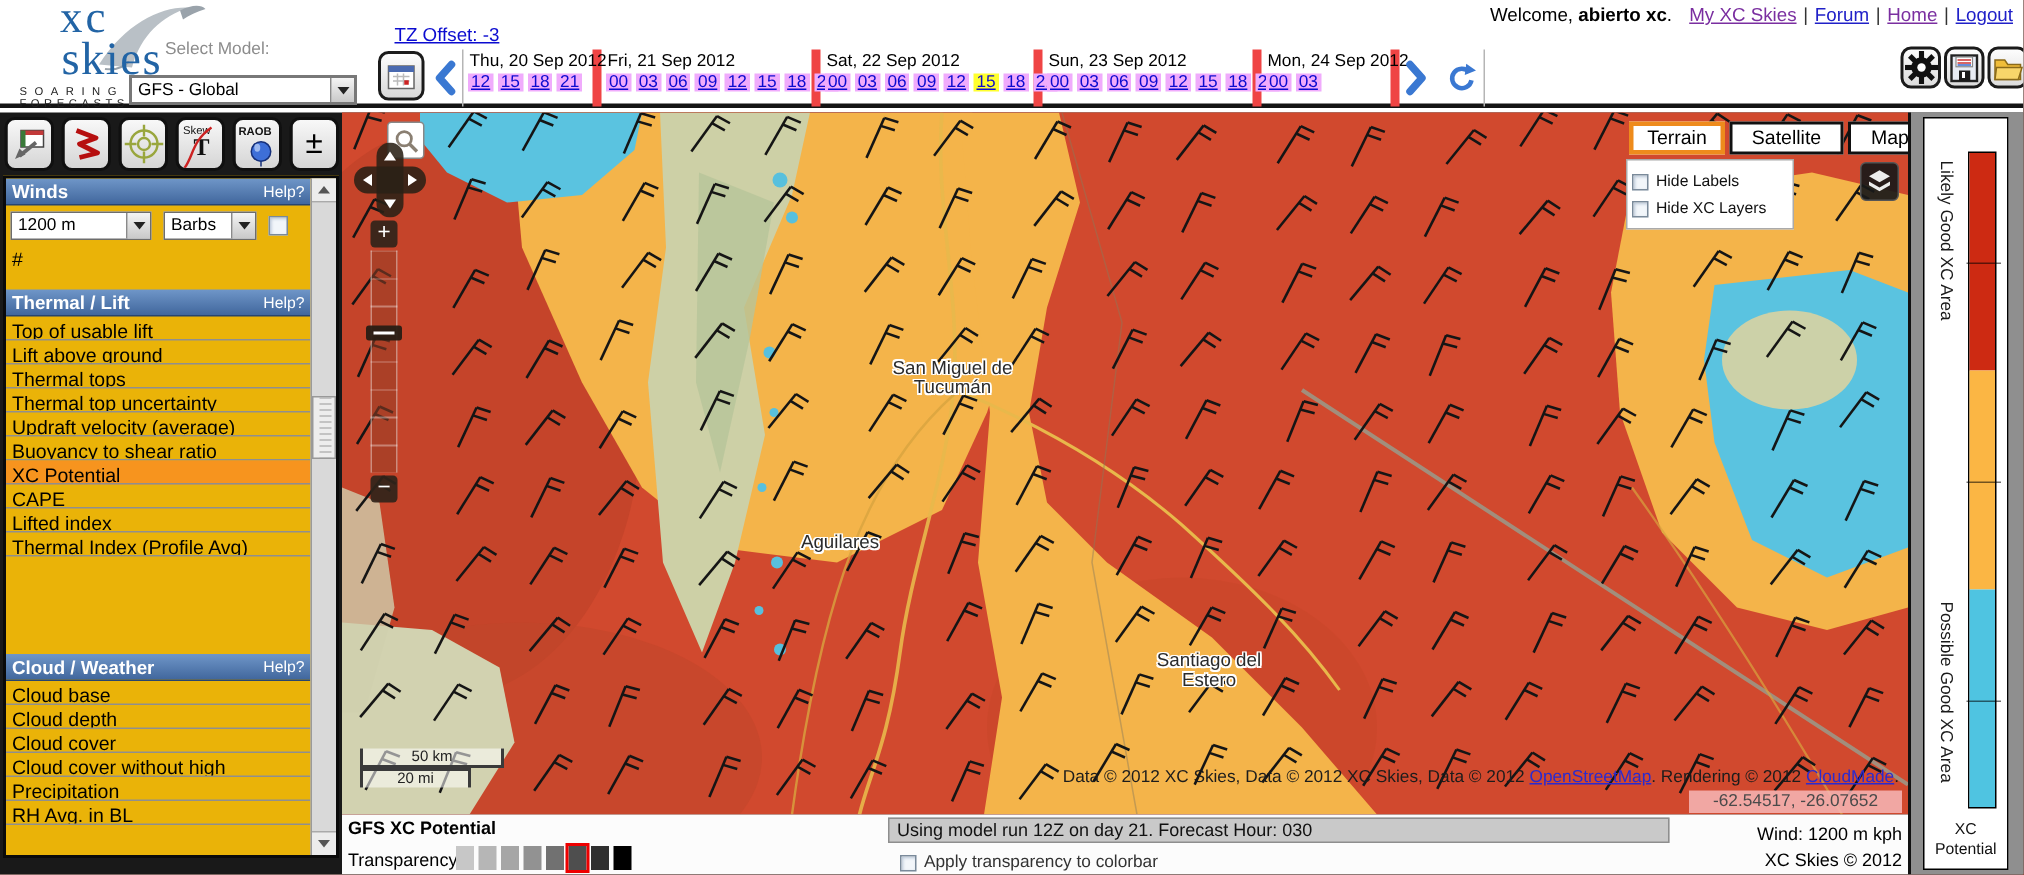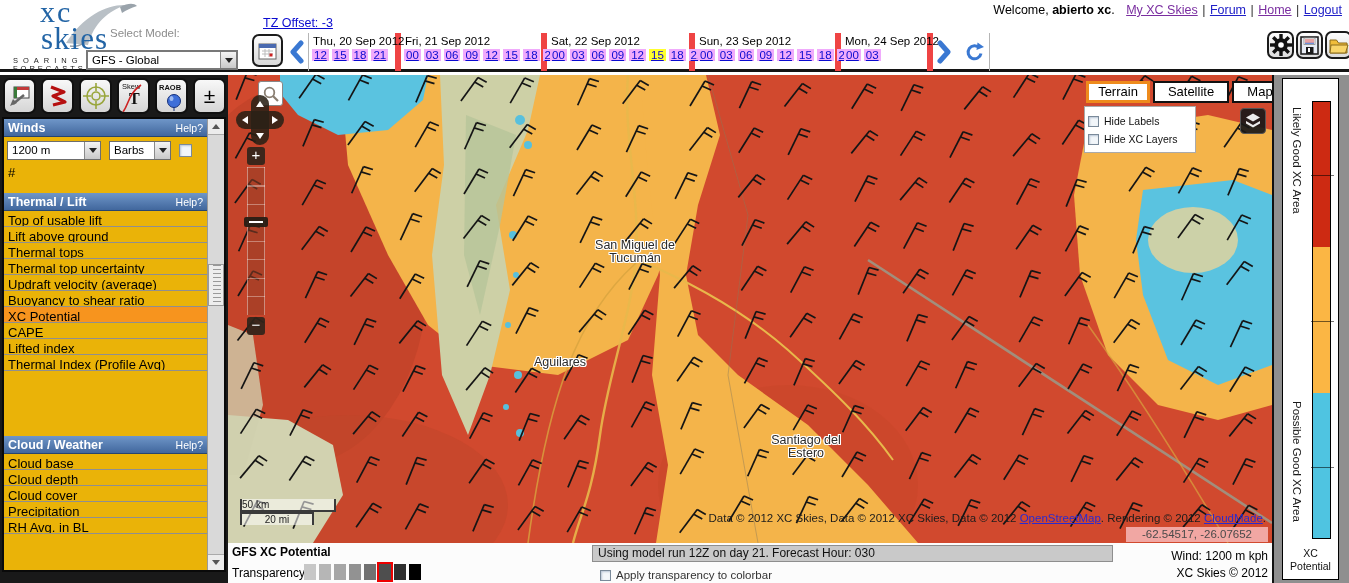--- a/index.html
+++ b/index.html
@@ -122,21 +122,21 @@
               border:1px solid #555;border-radius:4px;display:flex;align-items:center;justify-content:center;}
   .map-type{position:absolute;top:6px;height:22px;background:#fff;border:2px solid #111;
             font-size:13px;text-align:center;line-height:17px;cursor:pointer;}
   .map-type.selected{border:3px solid #ee8b1c;line-height:15px;}
   .overlay-panel{position:absolute;left:856px;top:31px;width:112px;background:#fff;
                  border:1px solid #aaa;padding:5px 3px 4px;}
   .ov-row{display:flex;align-items:center;gap:5px;height:18px;}
   .ov-label{font-size:10.5px;color:#111;}
   .scale{position:absolute;left:12px;top:424px;}
   .scale-km{width:96px;height:13px;background:rgba(255,255,255,.55);border:2px solid #3a3a3a;border-top:none;
-            font-size:10px;text-align:left;line-height:11px;color:#222;}
+            font-size:10px;text-align:center;line-height:11px;color:#222;}
   .scale-mi{width:74px;height:13px;background:rgba(255,255,255,.55);border:2px solid #3a3a3a;border-bottom:none;
             font-size:10px;text-align:center;line-height:12px;color:#222;}
   .attribution{position:absolute;right:6px;top:437px;font-size:11.5px;color:#1c1c1c;white-space:nowrap;}
   .attribution a{color:#2a2ad0;text-decoration:underline;}
   .coords{position:absolute;right:4px;top:452px;width:142px;height:15px;background:rgba(247,183,183,.85);
           font-size:11.5px;color:#4a4a4a;text-align:center;line-height:15px;}
 
   
   .footer{position:absolute;left:228px;top:543px;width:1044px;height:40px;background:#fcfcfc;}
   .f-title{position:absolute;left:4px;top:2px;font-size:12px;font-weight:bold;}
@@ -401,20 +401,21 @@
         </div>
 
       <div class="sec-header cloud-hdr">
         <span class="sec-title">Cloud / Weather</span>
         <a class="sec-help">Help?</a>
       </div>
       <div class="cloud-items">
           <div class="side-item">Cloud base</div>
           <div class="side-item">Cloud depth</div>
           <div class="side-item">Cloud cover</div>
+          <div class="side-item">Cloud cover without high</div>
           <div class="side-item">Precipitation</div>
           <div class="side-item">RH Avg. in BL</div>
         </div>
     </div>
 
     <div class="side-scroll">
       <div class="sb-btn sb-up">
           <span class="tri-up-s"></span>
         </div>
       <div class="sb-thumb"></div>

